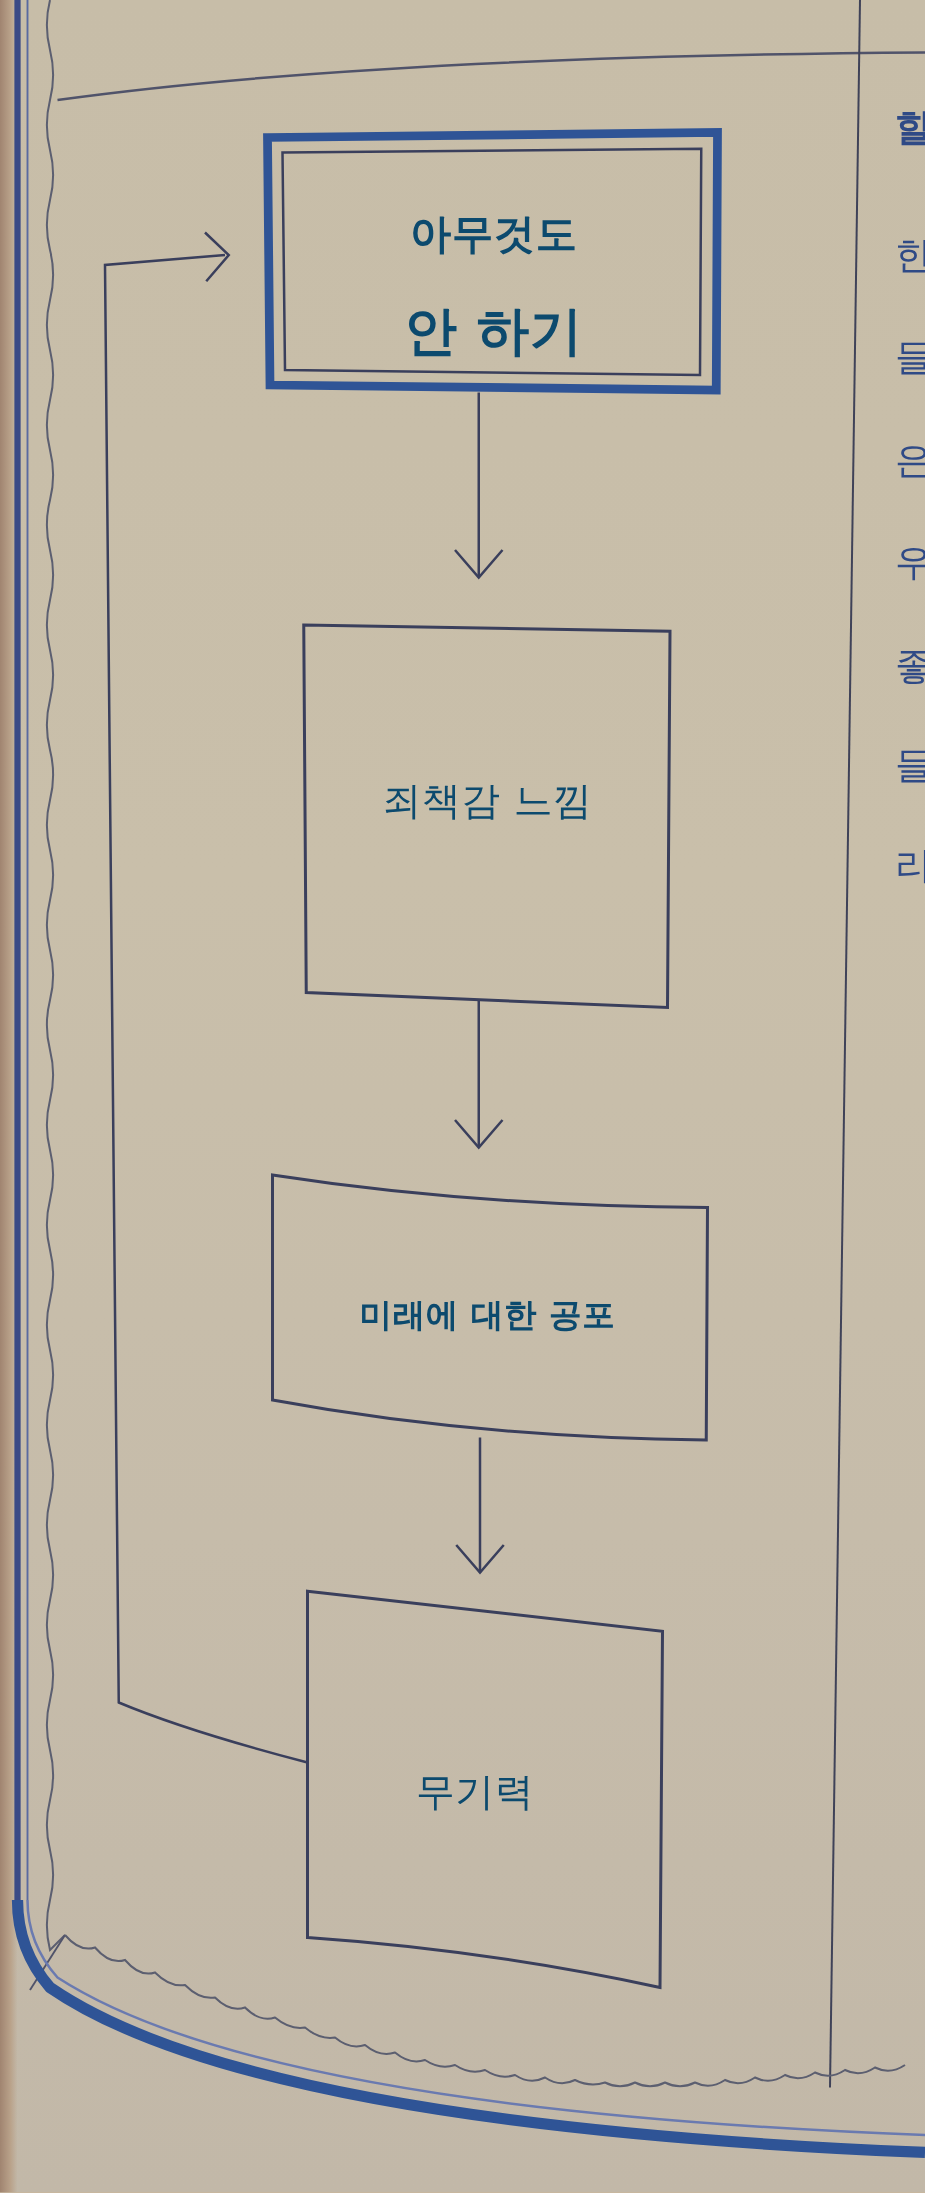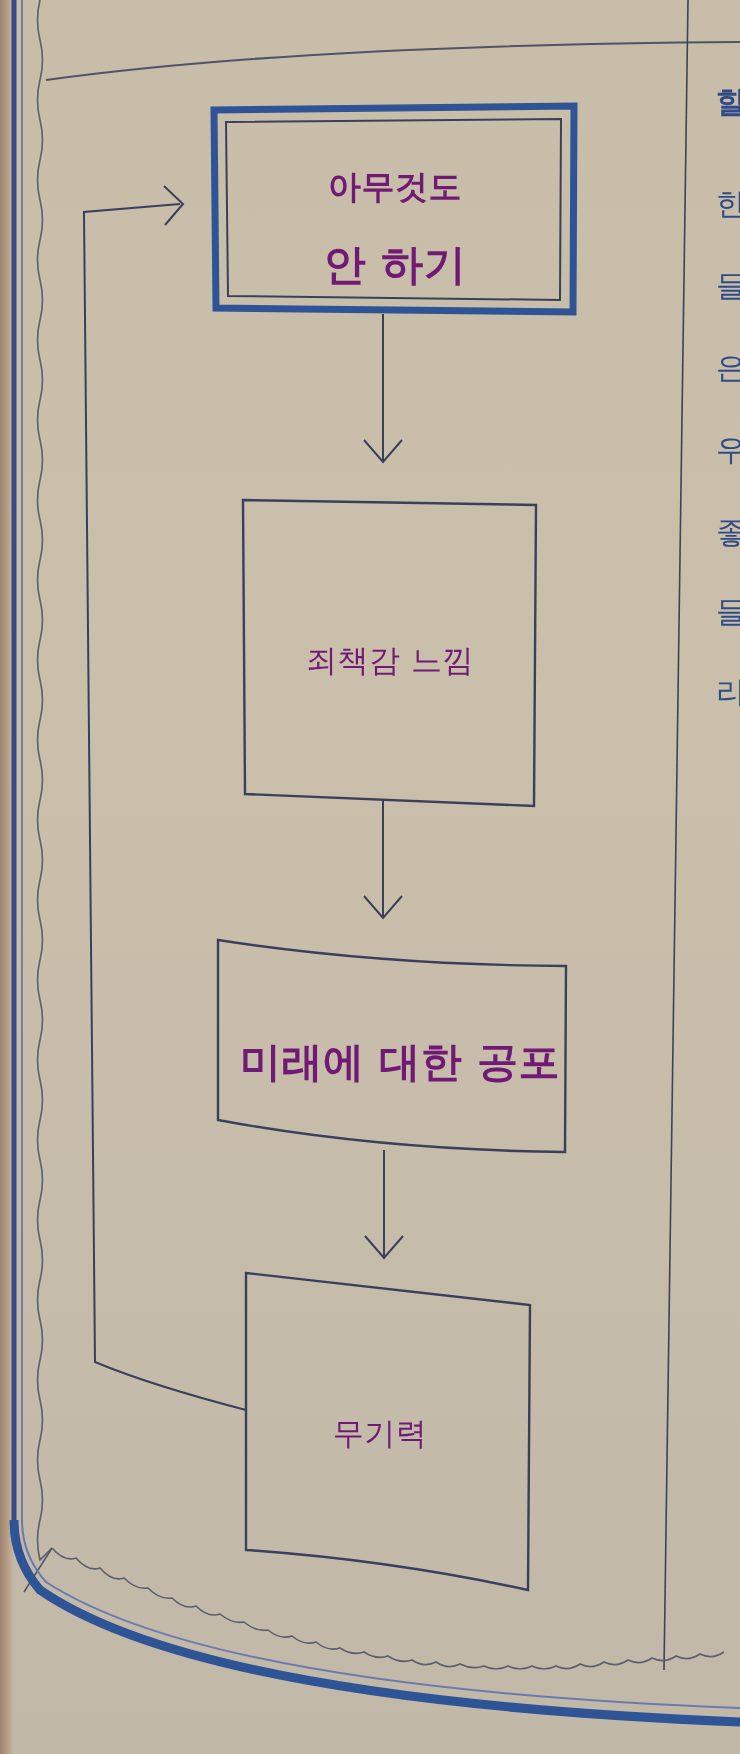--- a/index.html
+++ b/index.html
@@ -25,21 +25,21 @@
       left: 0; top: 0; bottom: 0;
       width: 14px;
       background: linear-gradient(90deg, #a08470 0%, #b9a28a 60%, rgba(0,0,0,0) 100%);
     }
     svg.frame {
       position: absolute;
       left: 0; top: 0;
     }
     .box-label {
       position: absolute;
-      color: #701a75;
+      color: #0c4a6e;
       text-align: center;
       white-space: nowrap;
       letter-spacing: 0.5px;
     }
     .bold { font-weight: bold; }
     .side-char {
       position: absolute;
       left: 716px;
       color: #2f4a86;
       font-size: 30px;
@@ -105,23 +105,23 @@
 
   <g>
     <path d="M246 1410 Q150 1385 95 1362 L84 212 L180 204" stroke="#3a3f5c" stroke-width="2" fill="none"></path>
     <path d="M164 186 L183 204 L165 225" stroke="#3a3f5c" stroke-width="2" fill="none"></path>
   </g>
 </svg>
 
 <div class="box-label bold" style="left:300px; top:165px; width:190px; font-size:33px;">아무것도</div>
 <div class="box-label bold" style="left:300px; top:237px; width:190px; font-size:42px;">안 하기</div>
 
-<div class="box-label" style="left:270px; top:640px; width:240px; font-size:31px;">죄책감 느낌</div>
+<div class="box-label" style="left:270px; top:620px; width:240px; font-size:31px;">죄책감 느낌</div>
 
-<div class="box-label bold" style="left:240px; top:1035px; width:300px; font-size:41px;">미래에 대한 공포</div>
+<div class="box-label bold" style="left:240px; top:1035px; width:300px; font-size:26px;">미래에 대한 공포</div>
 
 <div class="box-label" style="left:300px; top:1413px; width:160px; font-size:31px;">무기력</div>
 
 <div class="side-char" style="top:82px;">할</div>
 <div class="side-char" style="top:184px; font-weight:normal;">한</div>
 <div class="side-char" style="top:266px; font-weight:normal;">들</div>
 <div class="side-char" style="top:348px; font-weight:normal;">은</div>
 <div class="side-char" style="top:430px; font-weight:normal;">우</div>
 <div class="side-char" style="top:512px; font-weight:normal;">좋</div>
 <div class="side-char" style="top:592px; font-weight:normal;">들</div>

